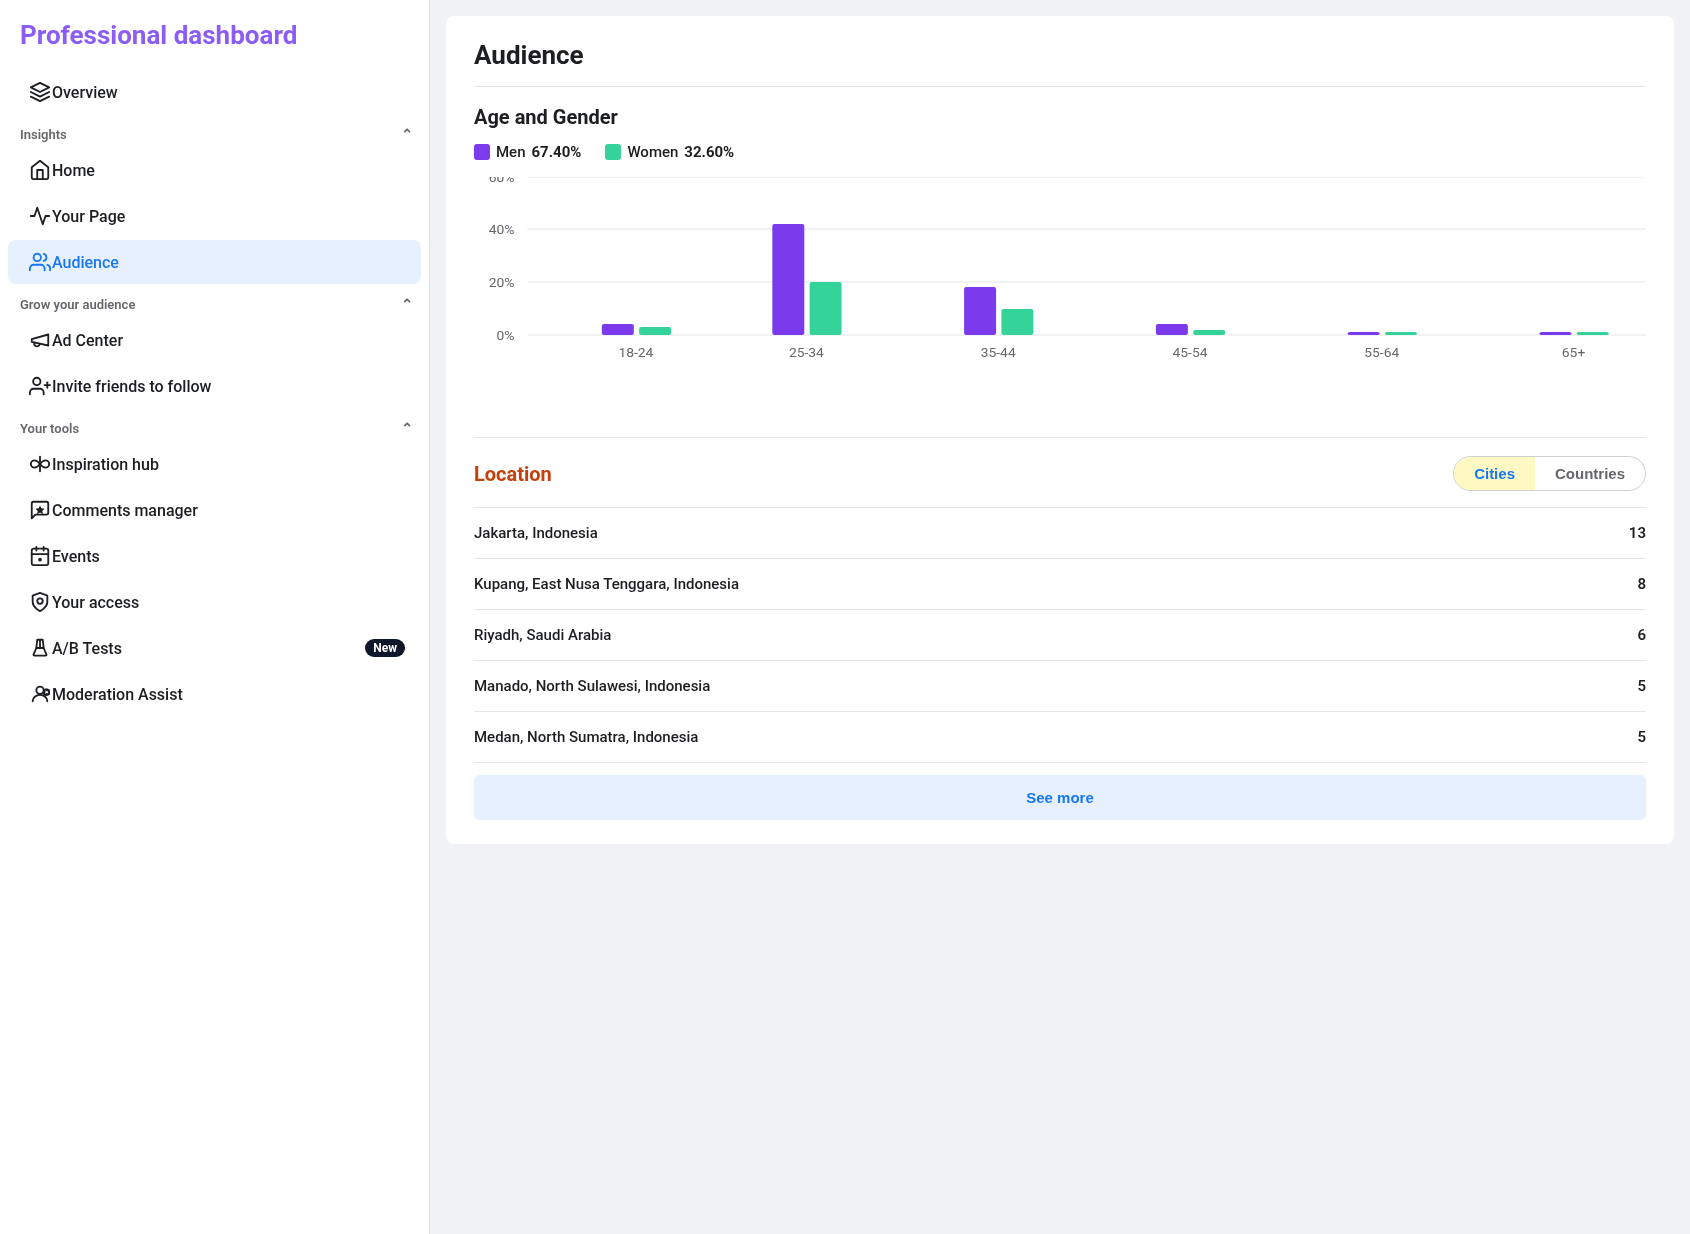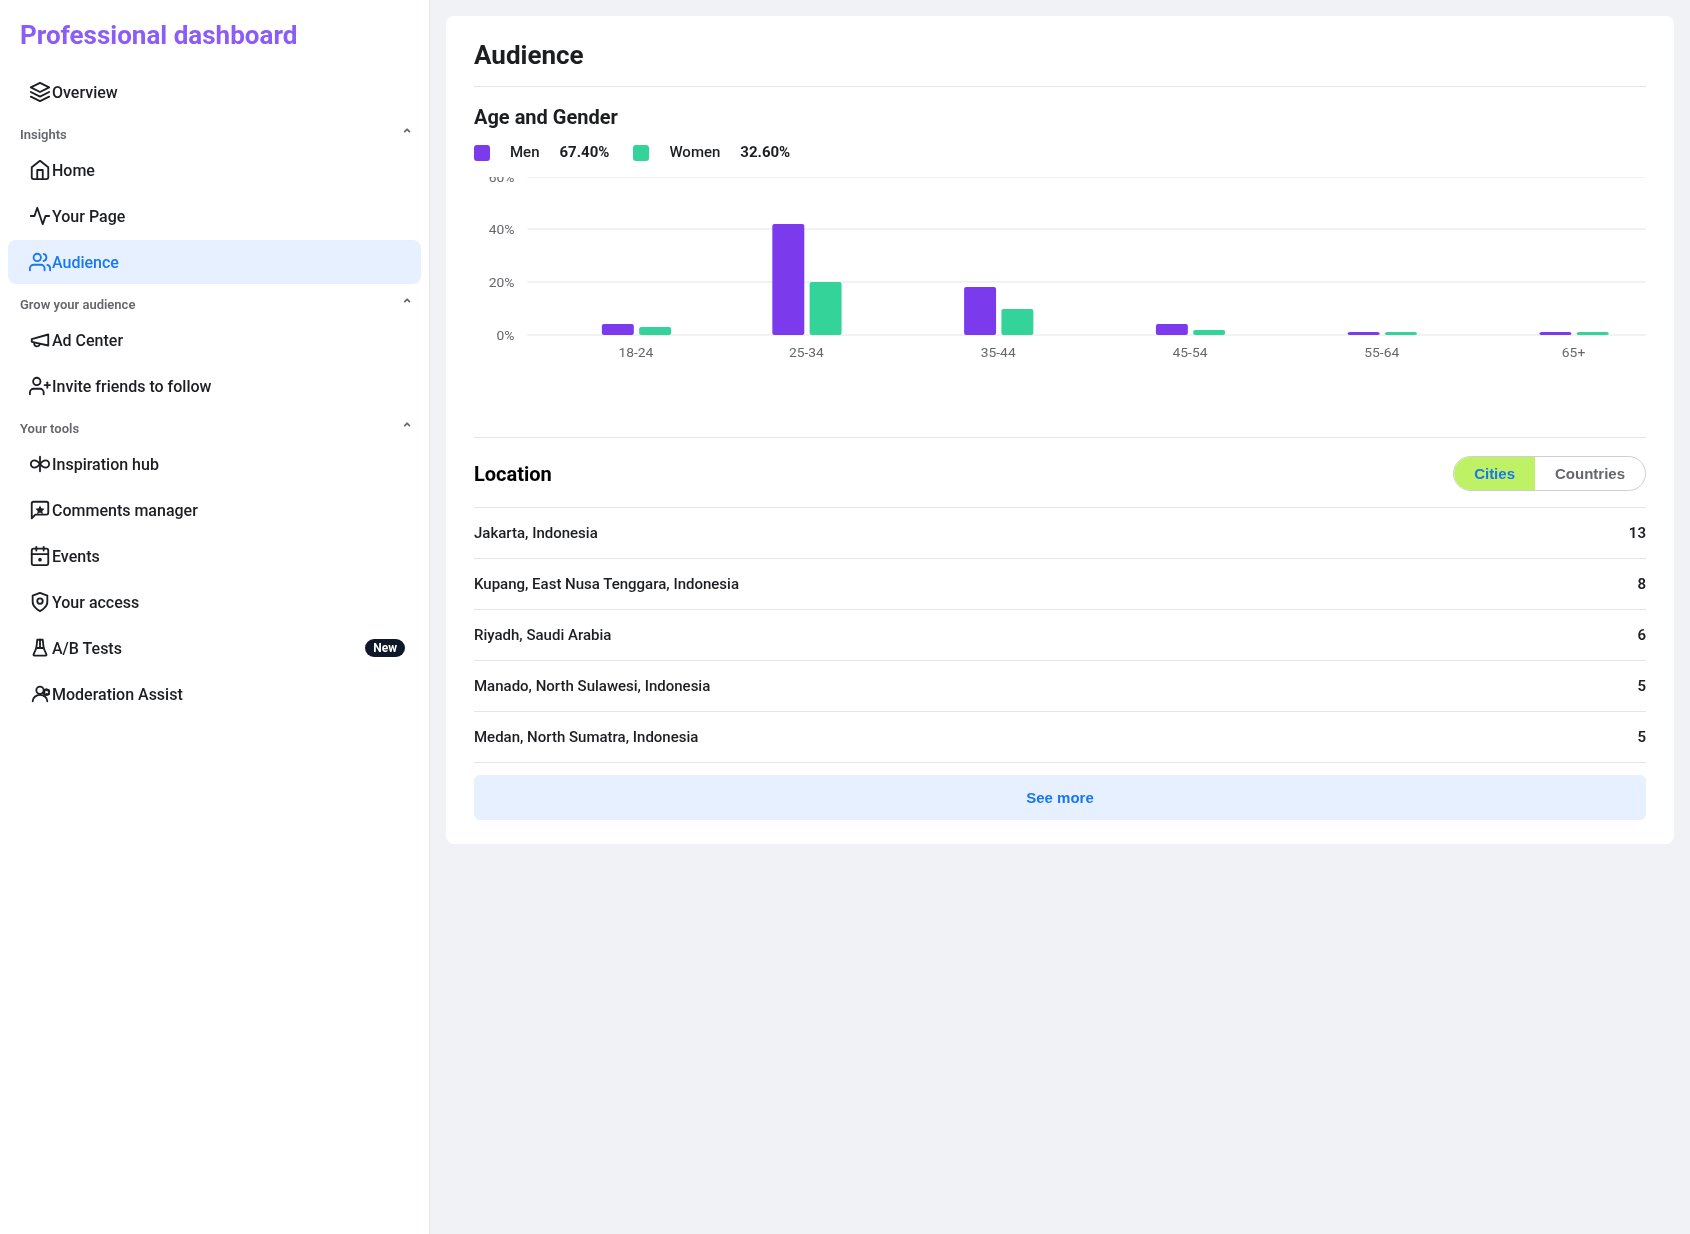--- a/index.html
+++ b/index.html
@@ -124,22 +124,22 @@
     
     .legend {
       display: flex;
       gap: 24px;
       margin-bottom: 16px;
       align-items: center;
     }
 
     .legend-item {
       display: flex;
-      align-items: flex-end;
-      gap: 20px;
+      align-items: center;
+      gap: 6px;
       font-size: 15px;
       font-weight: 500;
       color: #1c1e21;
     }
 
     .legend-dot {
       width: 16px;
       height: 16px;
       border-radius: 3px;
     }
@@ -155,42 +155,42 @@
     .location-header {
       display: flex;
       justify-content: space-between;
       align-items: center;
       margin-bottom: 16px;
     }
 
     .location-title {
       font-size: 20px;
       font-weight: 700;
-      color: #000000;
+      color: #c2410c;
     }
 
     .tab-buttons {
       display: flex;
       border: 1px solid #ccd0d5;
       border-radius: 20px;
       overflow: hidden;
     }
 
     .tab-btn {
       padding: 8px 20px;
       font-size: 15px;
       font-weight: 700;
       cursor: pointer;
       border: none;
       background: transparent;
       color: #65676b;
     }
 
     .tab-btn.active {
-      background: #bef264;
+      background: #fef9c3;
       color: #1877f2;
       font-weight: 600;
     }
 
     .location-list {
       border-top: 1px solid #e4e6ea;
     }
 
     .location-row {
       display: flex;

